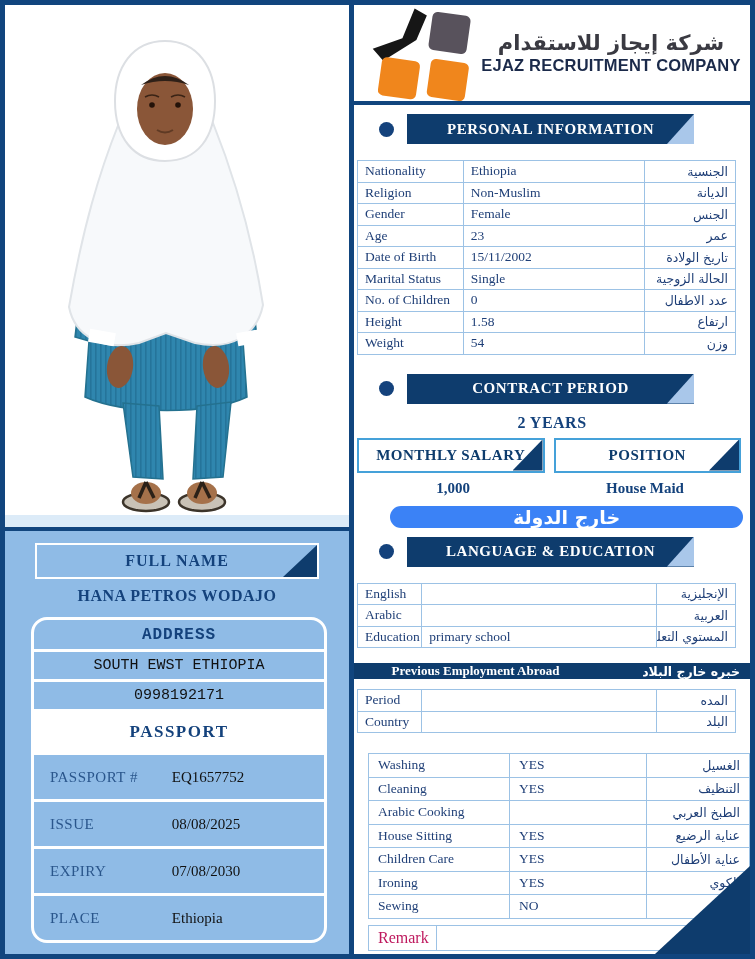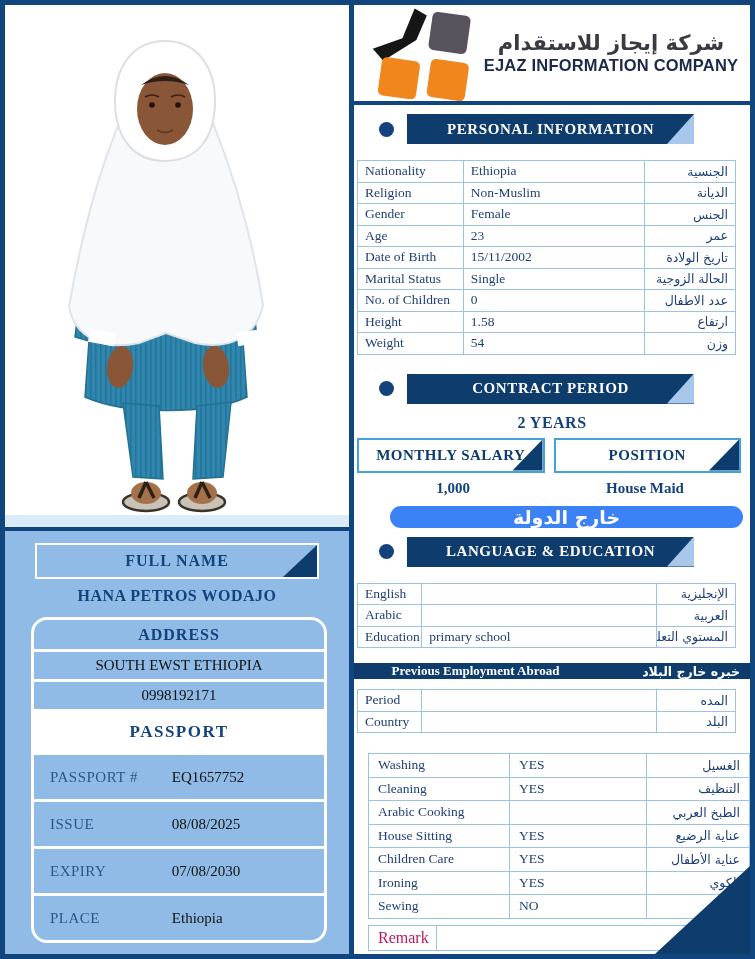--- a/index.html
+++ b/index.html
@@ -18,21 +18,21 @@
     display:flex;align-items:center;justify-content:center;
     color:#14427C;font-weight:bold;font-size:16px;letter-spacing:1px;
   }
   .tri-navy{position:absolute;right:0;top:0;width:34px;height:100%;
     background:#0E3C6D;clip-path:polygon(100% 0,100% 100%,0 100%);}
   .fullname-value{margin-top:8px;text-align:center;color:#14427C;font-weight:bold;font-size:16px;letter-spacing:.5px;}
   .addr-box{
     margin:12px 22px 0 26px;border:3px solid #ffffff;border-radius:16px;overflow:hidden;
   }
   .addr-row{height:27px;display:flex;align-items:center;justify-content:center;
-    border-top:3px solid #ffffff;font-size:15px;color:#111111;}
+    border-top:3px solid #ffffff;font-size:15px;color:#111111;font-family:Liberation Mono, monospace;}
   .addr-row:first-child{border-top:none;}
   .addr-header{color:#14427C;font-weight:bold;font-size:16px;letter-spacing:1px;height:29px;}
   .passport-band{height:40px;background:#ffffff;display:flex;align-items:center;justify-content:center;
     color:#14427C;font-weight:bold;font-size:17px;letter-spacing:1.5px;border-top:3px solid #fff;}
   .pp-rows .pp-row{display:flex;align-items:center;height:44px;border-top:3px solid #ffffff;}
   .pp-rows .col-label{width:42%;padding-left:16px;color:#2A568C;font-size:15px;letter-spacing:.5px;}
   .pp-rows .col-value{color:#111111;font-size:15px;}
   
   .divider{width:16px;background:#11457E;}
   
@@ -166,21 +166,21 @@
 
     <div class="logo-box">
       <svg class="logo-mark" viewBox="0 0 130 110">
         <polygon points="60,4 74,12 62,40 24,64 12,50 46,38" fill="#161616"></polygon>
         <rect x="78" y="10" width="44" height="44" rx="6" fill="#58525C" transform="rotate(8 100 32)"></rect>
         <rect x="20" y="62" width="44" height="44" rx="6" fill="#F0861C" transform="rotate(8 42 84)"></rect>
         <rect x="76" y="64" width="44" height="44" rx="6" fill="#F0861C" transform="rotate(8 98 86)"></rect>
       </svg>
       <div class="logo-text">
         <div class="logo-ar">شركة إيجاز للاستقدام</div>
-        <div class="logo-en">EJAZ INFORMATION COMPANY</div>
+        <div class="logo-en">EJAZ RECRUITMENT COMPANY</div>
       </div>
     </div>
 
     <div class="sec-header">
       <span class="sec-dot"></span>
       <div class="sec-banner">
         <span>PERSONAL INFORMATION</span>
         <i class="tri-light"></i>
       </div>
     </div>

